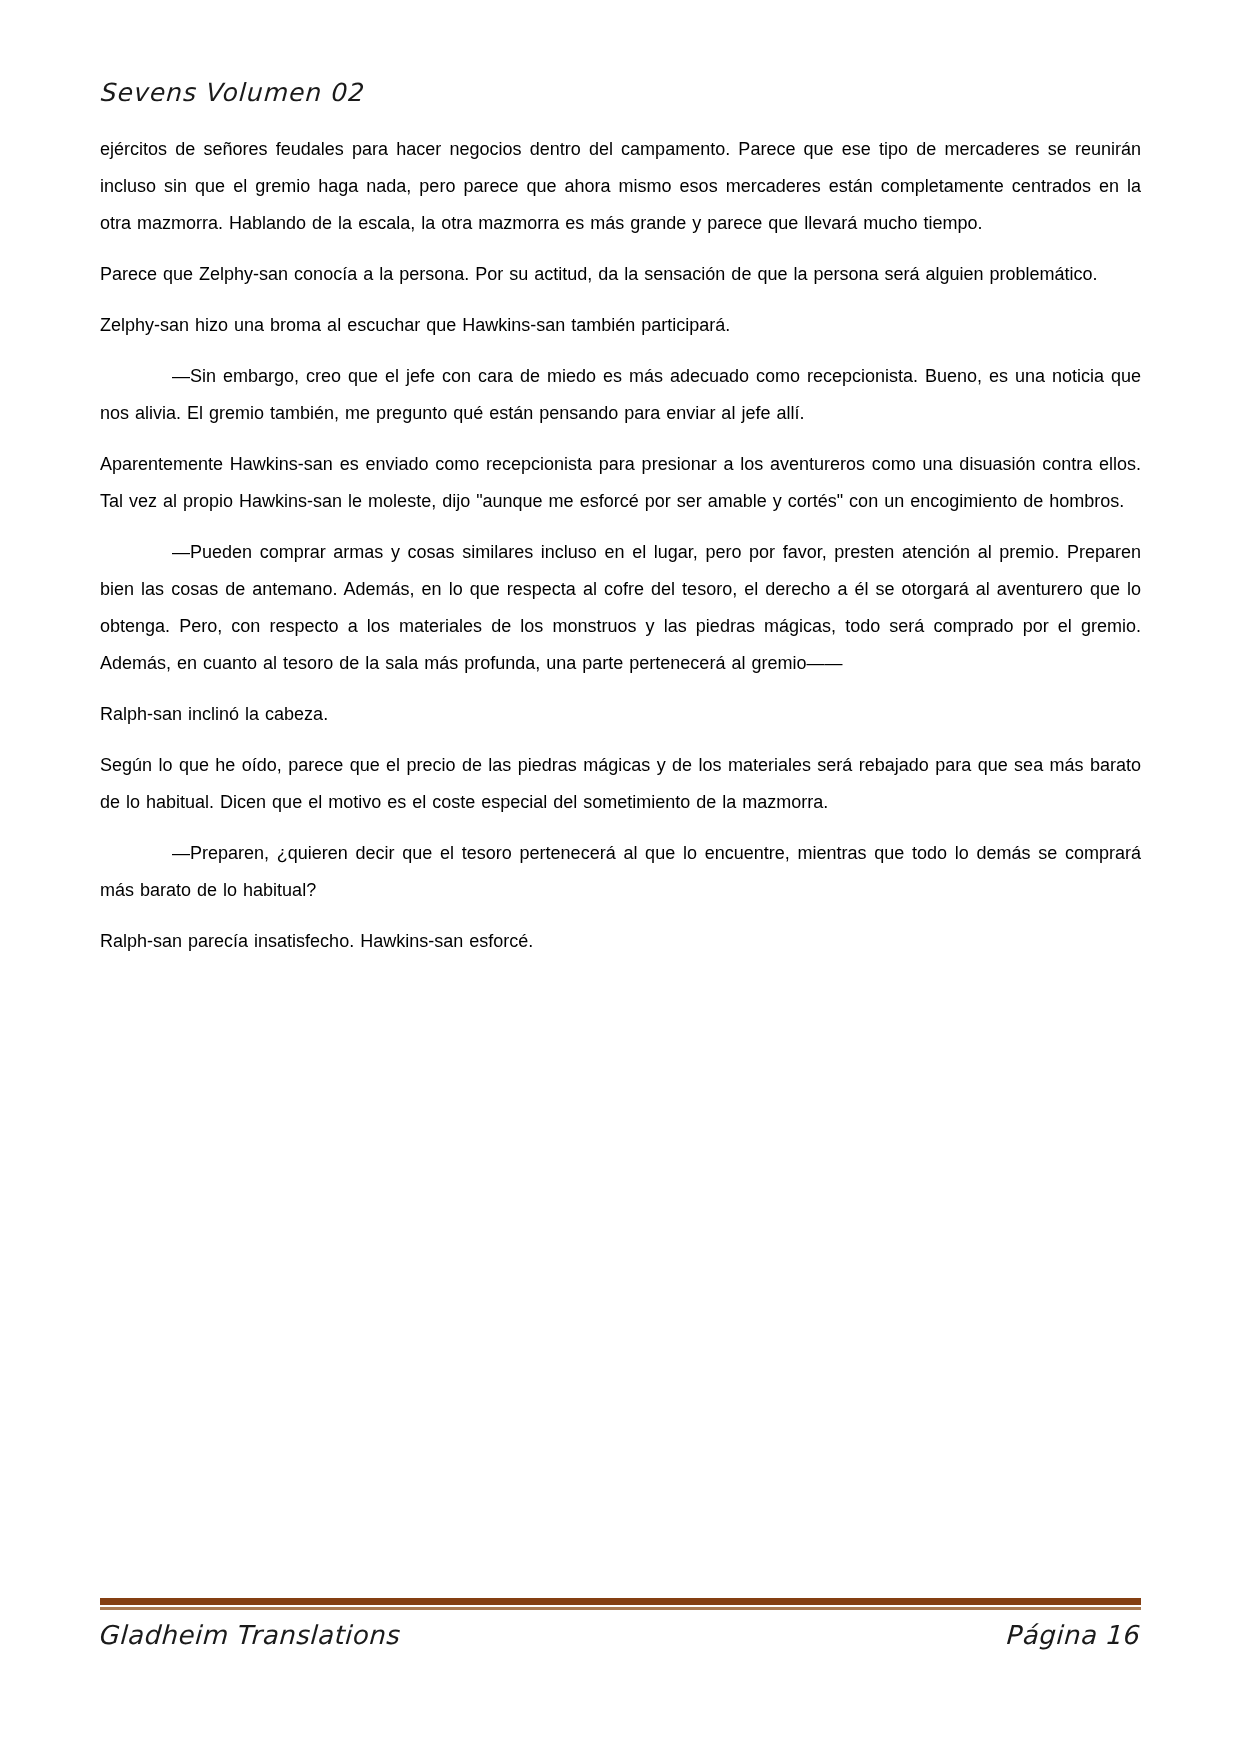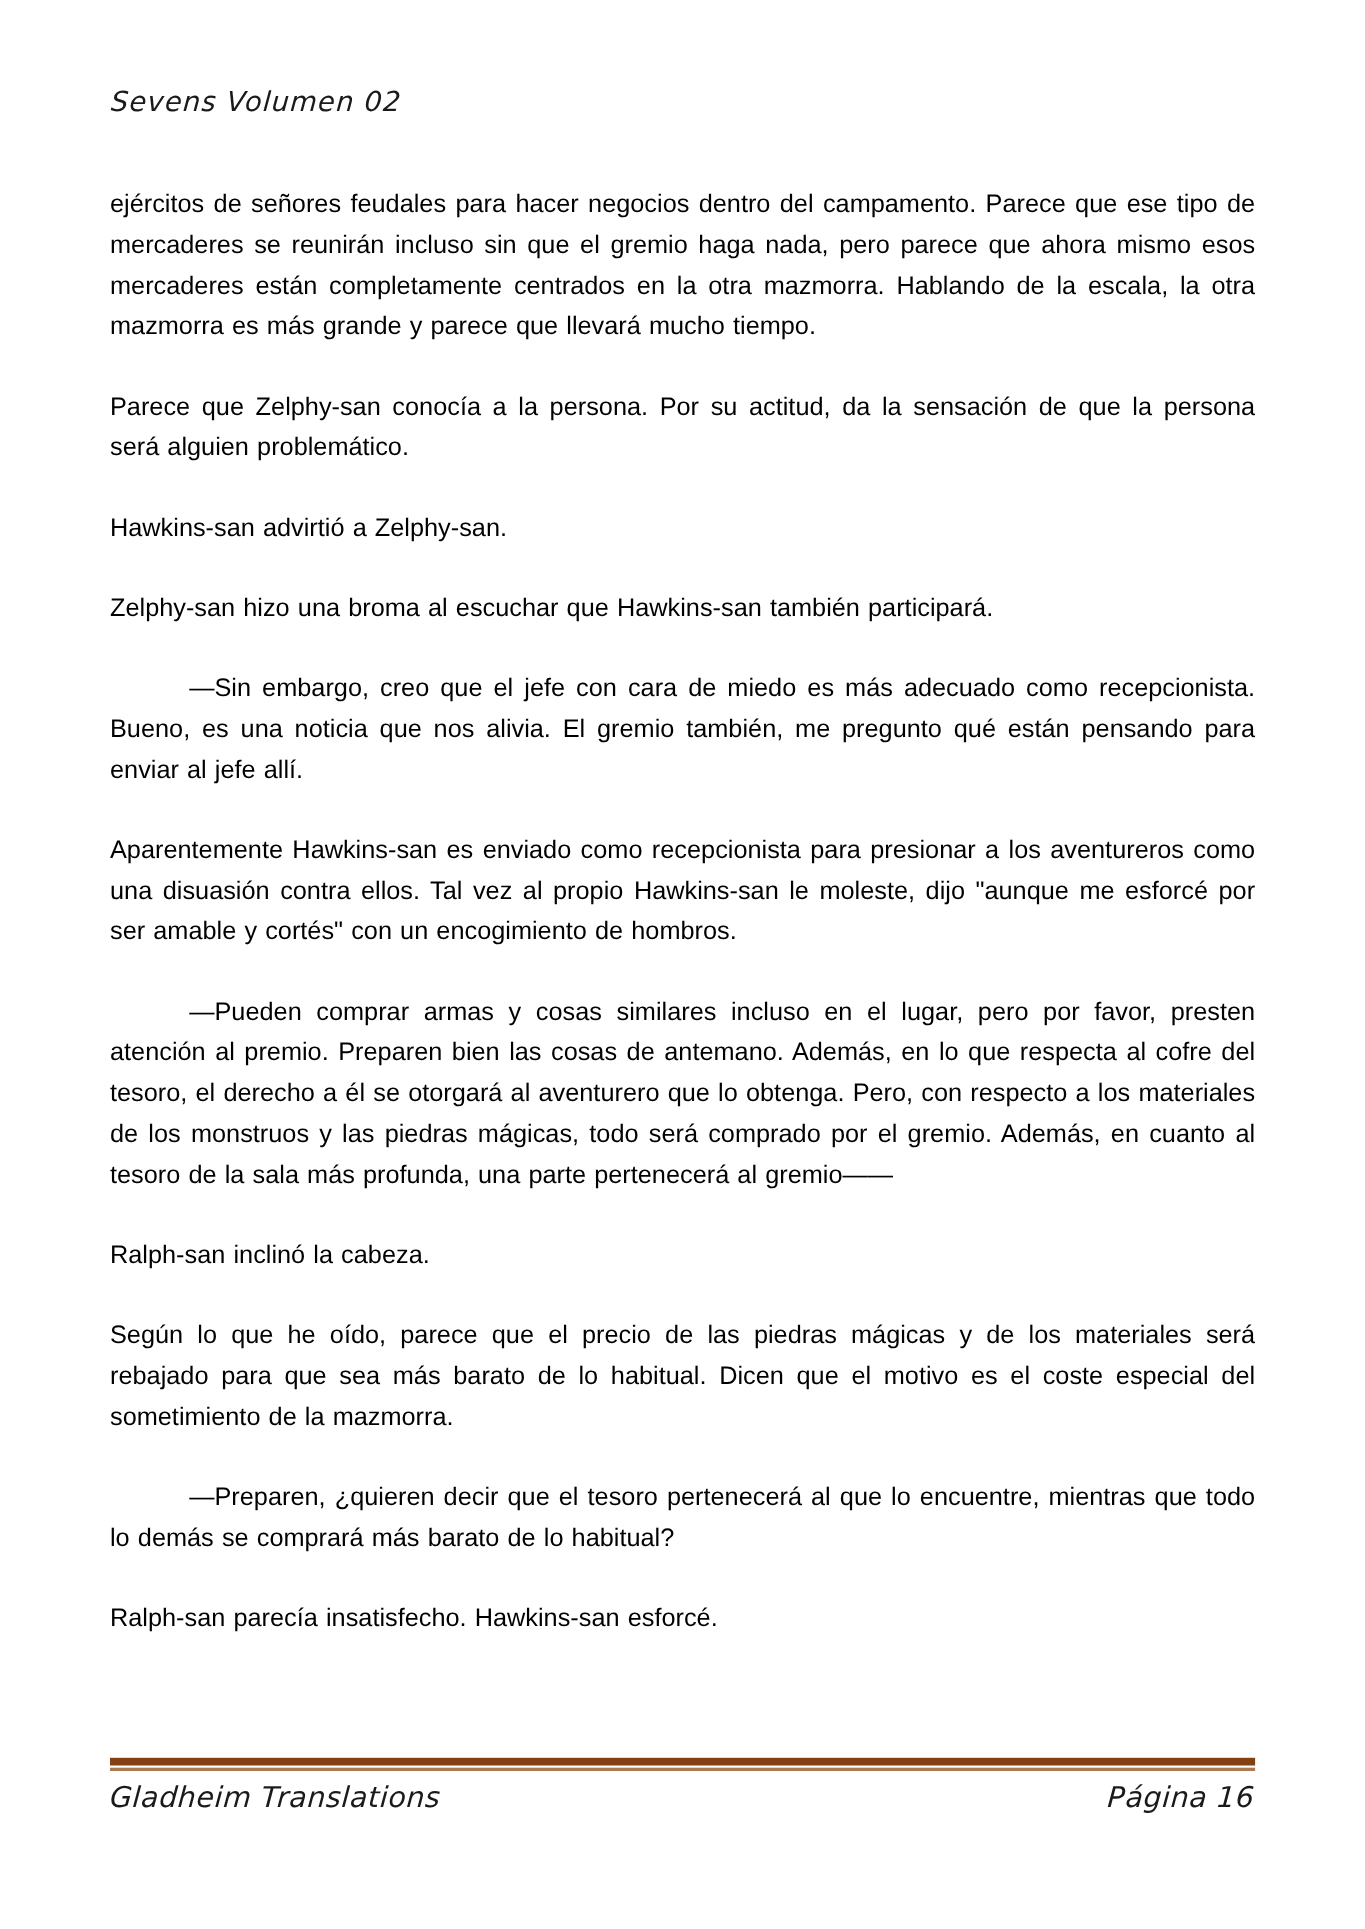--- a/index.html
+++ b/index.html
@@ -29,26 +29,25 @@
     transform-origin: left bottom;
     display: inline-block;
   }
   .doc-body {
     position: absolute;
     top: 131px;
     left: 100px;
     width: 1041px;
   }
   .doc-body p {
-    font-size: 23px;
+    font-size: 18px;
     line-height: 37px;
     text-align: justify;
     margin-bottom: 14px;
     word-spacing: 1px;
-    margin-top: 36px;
   }
   .doc-body p.dialog {
     text-indent: 72px;
   }
   .footer {
     position: absolute;
     left: 100px;
     right: 100px;
     top: 1598px;
   }
@@ -79,21 +78,20 @@
 
 <div class="page">
 
   <div class="header">
     <span class="header-title">Sevens Volumen 02</span>
   </div>
 
   <div class="doc-body">
     <p>ejércitos de señores feudales para hacer negocios dentro del campamento. Parece que ese tipo de mercaderes se reunirán incluso sin que el gremio haga nada, pero parece que ahora mismo esos mercaderes están completamente centrados en la otra mazmorra. Hablando de la escala, la otra mazmorra es más grande y parece que llevará mucho tiempo.</p>
     <p>Parece que Zelphy-san conocía a la persona. Por su actitud, da la sensación de que la persona será alguien problemático.</p>
-    <p>Hawkins-san advirtió a Zelphy-san.</p>
     <p>Zelphy-san hizo una broma al escuchar que Hawkins-san también participará.</p>
     <p class="dialog">—Sin embargo, creo que el jefe con cara de miedo es más adecuado como recepcionista. Bueno, es una noticia que nos alivia. El gremio también, me pregunto qué están pensando para enviar al jefe allí.</p>
     <p>Aparentemente Hawkins-san es enviado como recepcionista para presionar a los aventureros como una disuasión contra ellos. Tal vez al propio Hawkins-san le moleste, dijo "aunque me esforcé por ser amable y cortés" con un encogimiento de hombros.</p>
     <p class="dialog">—Pueden comprar armas y cosas similares incluso en el lugar, pero por favor, presten atención al premio. Preparen bien las cosas de antemano. Además, en lo que respecta al cofre del tesoro, el derecho a él se otorgará al aventurero que lo obtenga. Pero, con respecto a los materiales de los monstruos y las piedras mágicas, todo será comprado por el gremio. Además, en cuanto al tesoro de la sala más profunda, una parte pertenecerá al gremio——</p>
     <p>Ralph-san inclinó la cabeza.</p>
     <p>Según lo que he oído, parece que el precio de las piedras mágicas y de los materiales será rebajado para que sea más barato de lo habitual. Dicen que el motivo es el coste especial del sometimiento de la mazmorra.</p>
     <p class="dialog">—Preparen, ¿quieren decir que el tesoro pertenecerá al que lo encuentre, mientras que todo lo demás se comprará más barato de lo habitual?</p>
     <p>Ralph-san parecía insatisfecho. Hawkins-san esforcé.</p>
   </div>
 

